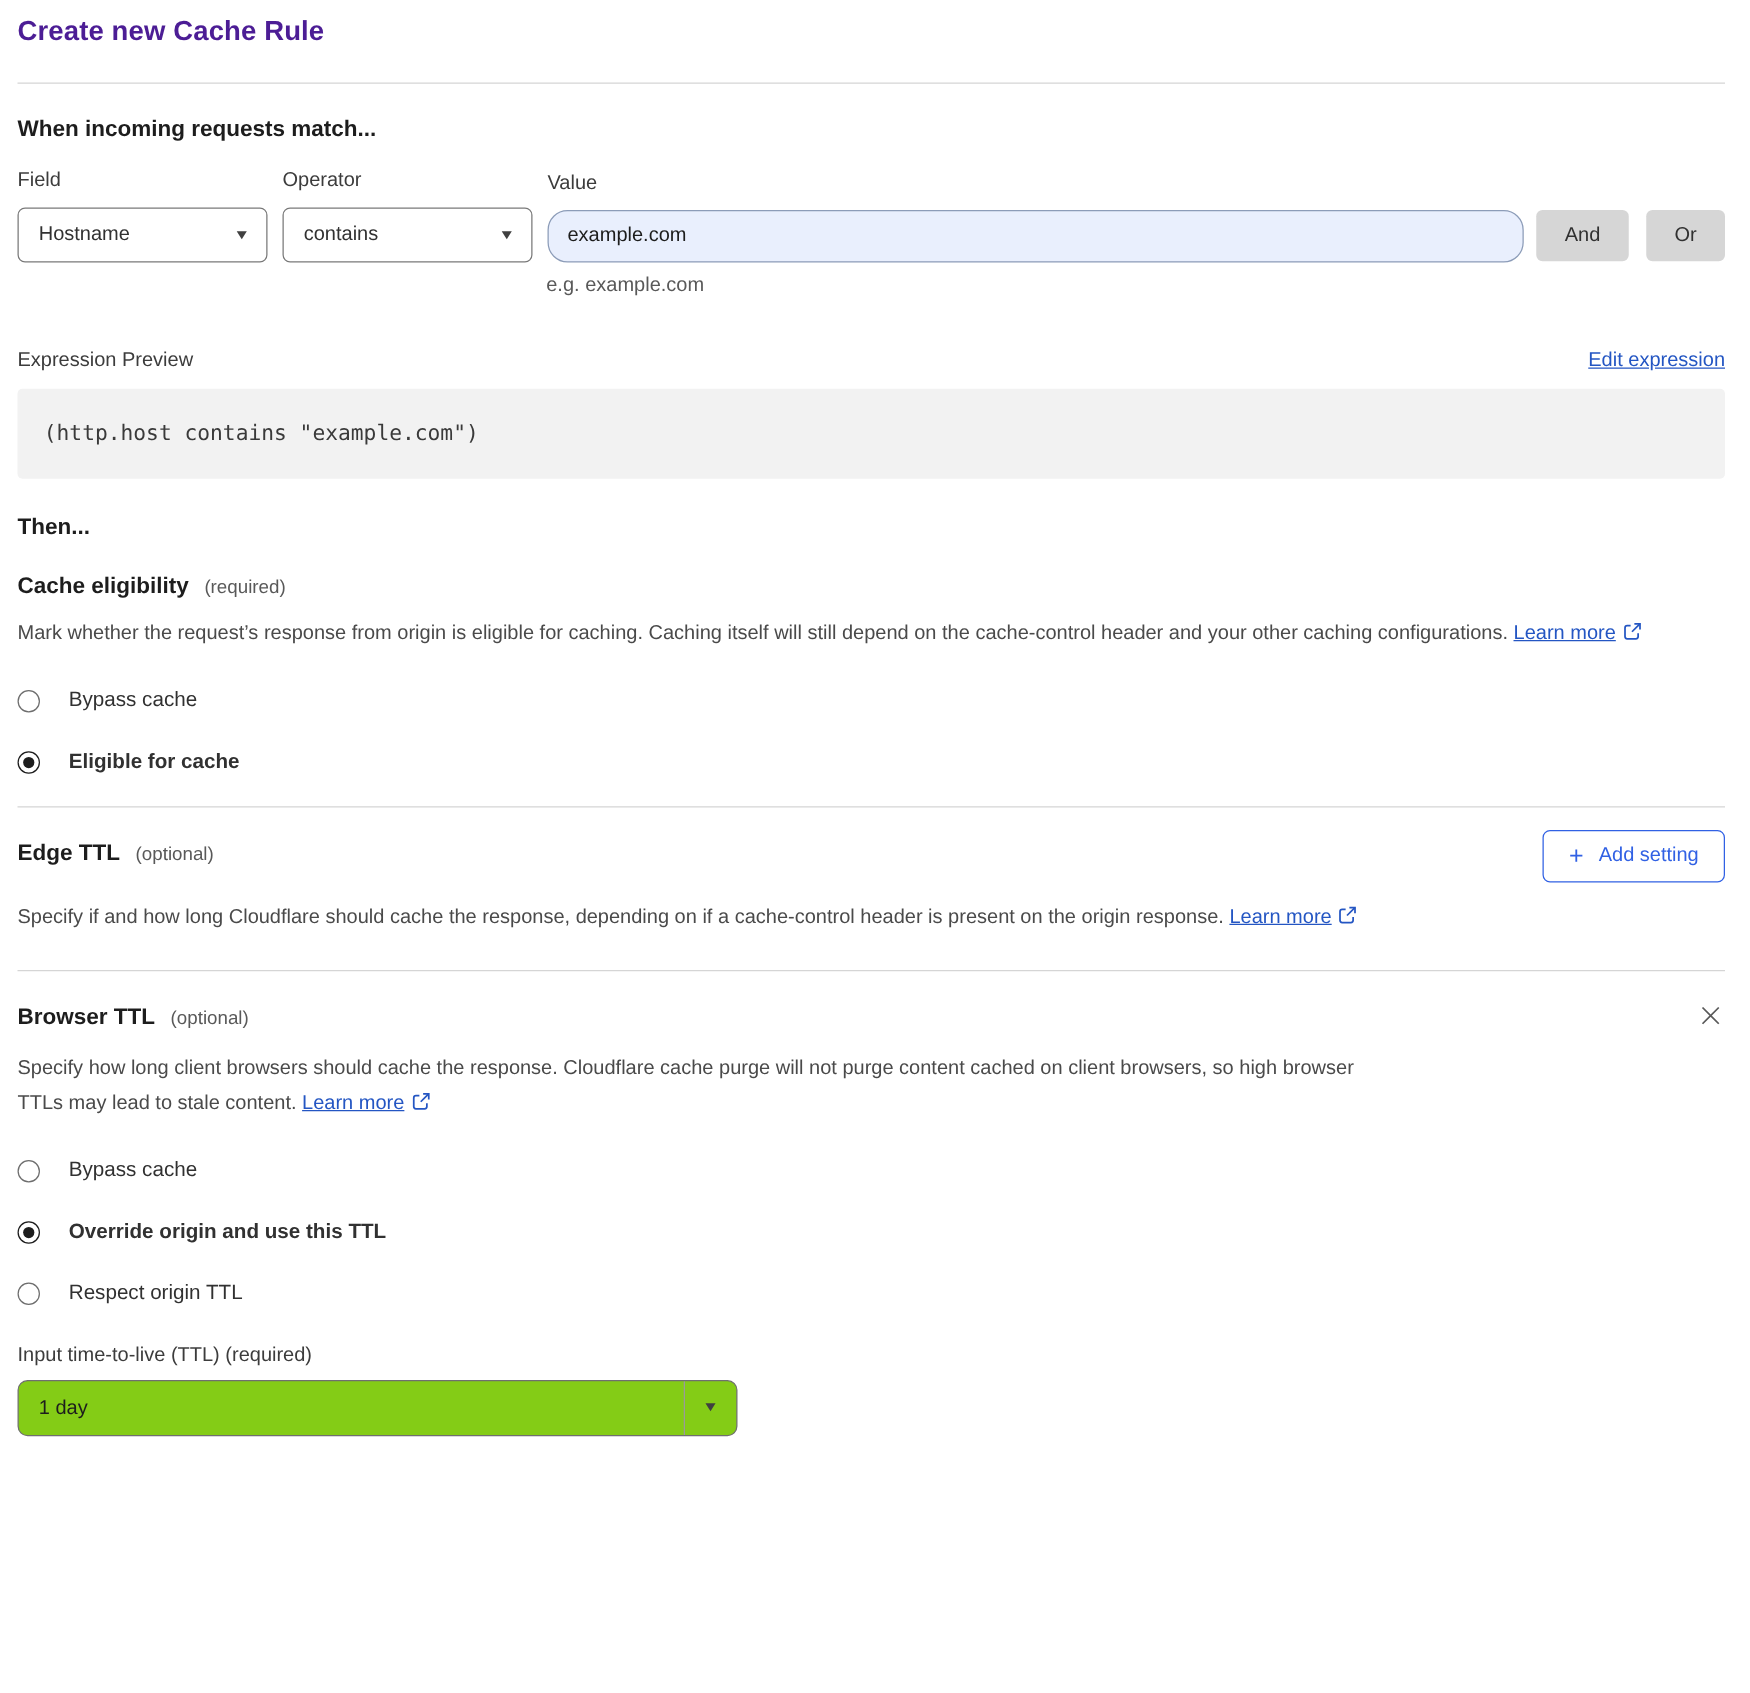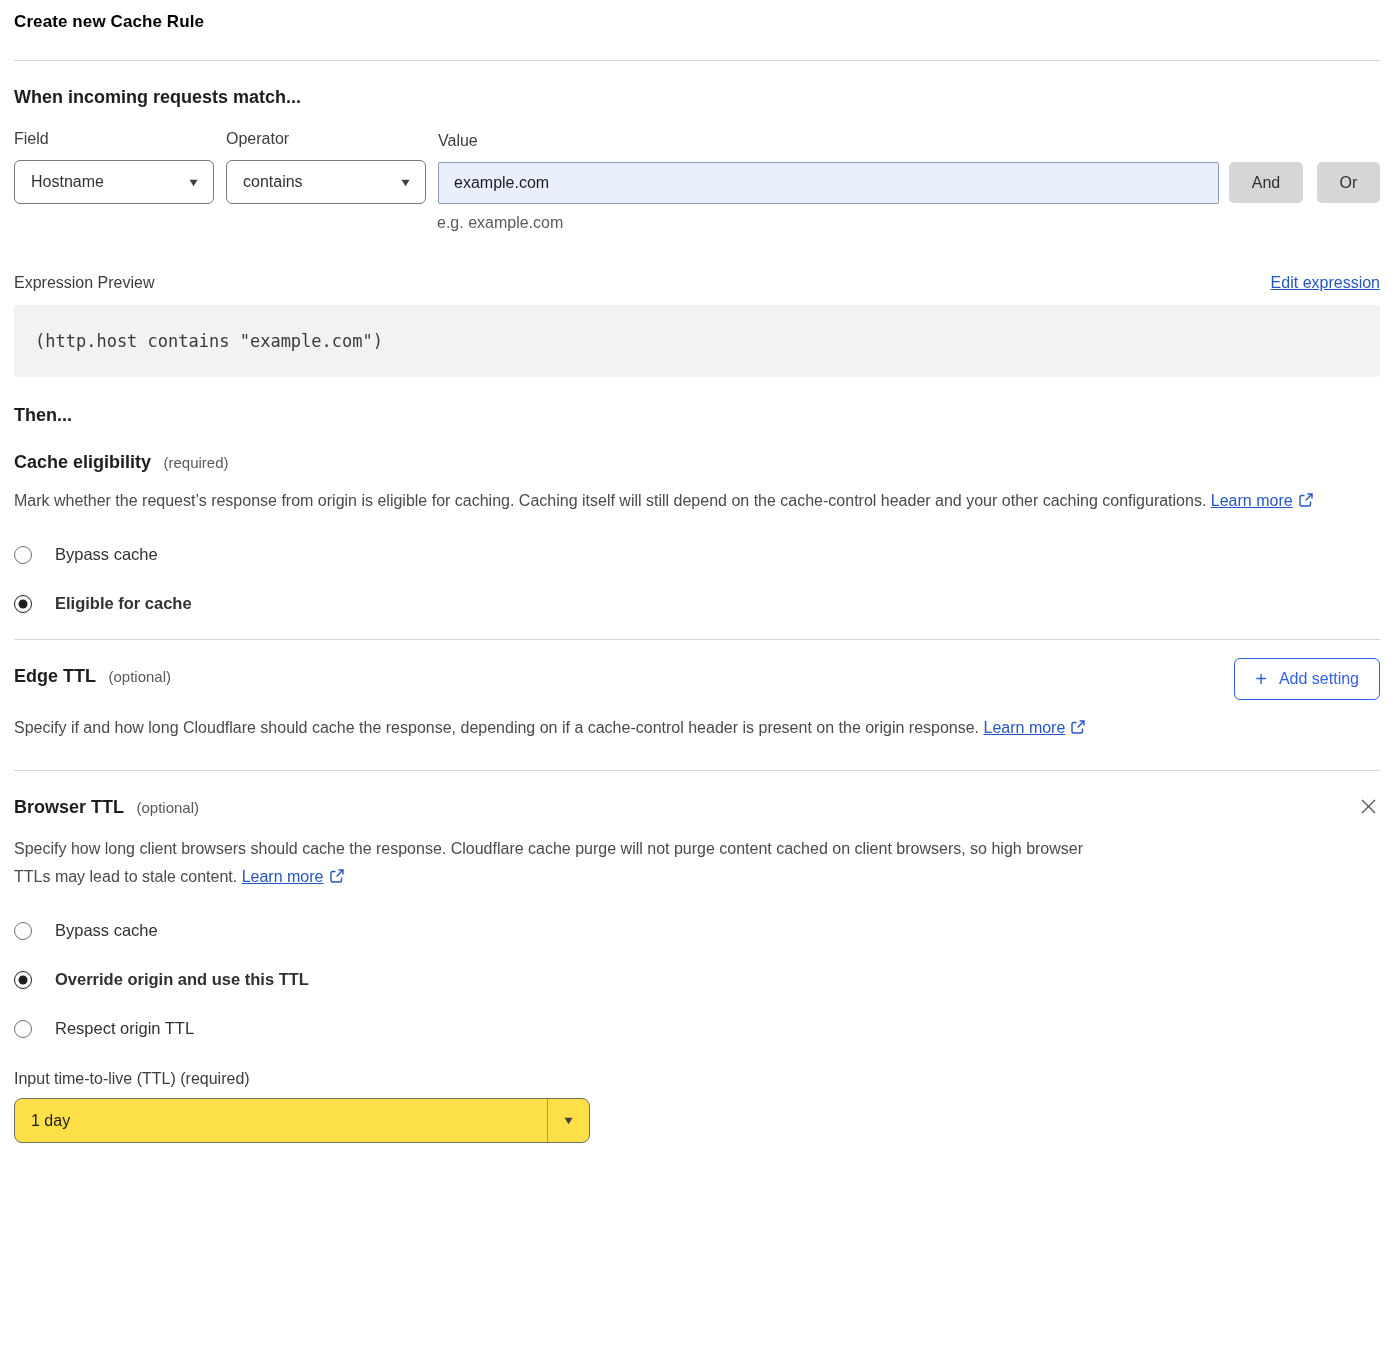--- a/index.html
+++ b/index.html
@@ -5,21 +5,21 @@
   * { margin: 0; padding: 0; box-sizing: border-box; }
   html, body { background: #ffffff; }
   body {
     width: 1400px;
     font-family: "Liberation Sans", sans-serif;
     color: #313131;
     padding: 12px 20px 20px 14px;
   }
   .content { width: 1366px; }
 
-  h1.page-title { font-size: 17px; font-weight: bold; color: #000000; letter-spacing: .1px; }
+  h1.page-title { font-size: 22px; font-weight: bold; color: #4c1d95; letter-spacing: .1px; }
 
   .field-label { font-size: 16px; color: #3c3c3c; }
   .help-text { font-size: 16px; color: #595959; }
 
   .text-input {
     display: block; height: 44px; border: 1px solid #797979; border-radius: 6px;
     font-family: "Liberation Sans", sans-serif; font-size: 16px; color: #313131;
     padding: 0 16px; background: #fff; outline: none; width: 100%;
   }
 
@@ -40,21 +40,21 @@
   .grow { flex: 1 1 auto; }
 
   .select-control {
     height: 44px; border: 1px solid #797979; border-radius: 6px; background: #fff;
     display: flex; align-items: center; justify-content: space-between;
     padding: 0 14px 0 16px; font-size: 16px; color: #313131; cursor: pointer;
   }
   .caret { font-size: 11px; color: #404040; line-height: 1; transform: scaleX(1.25); }
 
   .value-input {
-    height: 42px; border: 1px solid #8c9cb8; border-radius: 2px;
+    height: 42px; border: 1px solid #8c9cb8; border-radius: 16px;
     background: #e9effd; font-family: "Liberation Sans", sans-serif;
     font-size: 16px; color: #1d1d1d; padding: 0 15px; outline: none; width: 100%;
   }
 
   .logic-btn {
     height: 41px; border: none; border-radius: 5px; background: #d6d6d6;
     font-family: "Liberation Sans", sans-serif; font-size: 16px; color: #313131;
     cursor: pointer; margin-bottom: 1px;
   }
   .and-btn { width: 74px; margin-left: 10px; }
@@ -105,21 +105,21 @@
     color: #3161e4; font-family: "Liberation Sans", sans-serif; font-size: 16px;
     height: 42px; padding: 0 20px; cursor: pointer; margin-top: -8px;
   }
   .plus-glyph { font-size: 20px; font-weight: normal; line-height: 1; }
 
   .close-btn { background: none; border: none; cursor: pointer; padding: 2px; margin-top: -2px; }
 
   .ttl-block { margin-top: 32px; }
   .ttl-select {
     margin-top: 10px; width: 576px; height: 45px; border: 1px solid #6f6f6f; border-radius: 8px;
-    background: #fde047; display: flex; align-items: stretch; overflow: hidden; cursor: pointer;
+    background: #84cc16; display: flex; align-items: stretch; overflow: hidden; cursor: pointer;
   }
   .ttl-select-value { flex: 1 1 auto; display: flex; align-items: center; padding-left: 16px; font-size: 16px; color: #1d1d1d; }
   .ttl-select-caret { flex: 0 0 42px; border-left: 1px solid #9a9a9a; display: flex; align-items: center; justify-content: center; }
 </style>
 </head>
 <body>
 
 <div class="content">
 
   <h1 class="page-title">Create new Cache Rule</h1>

